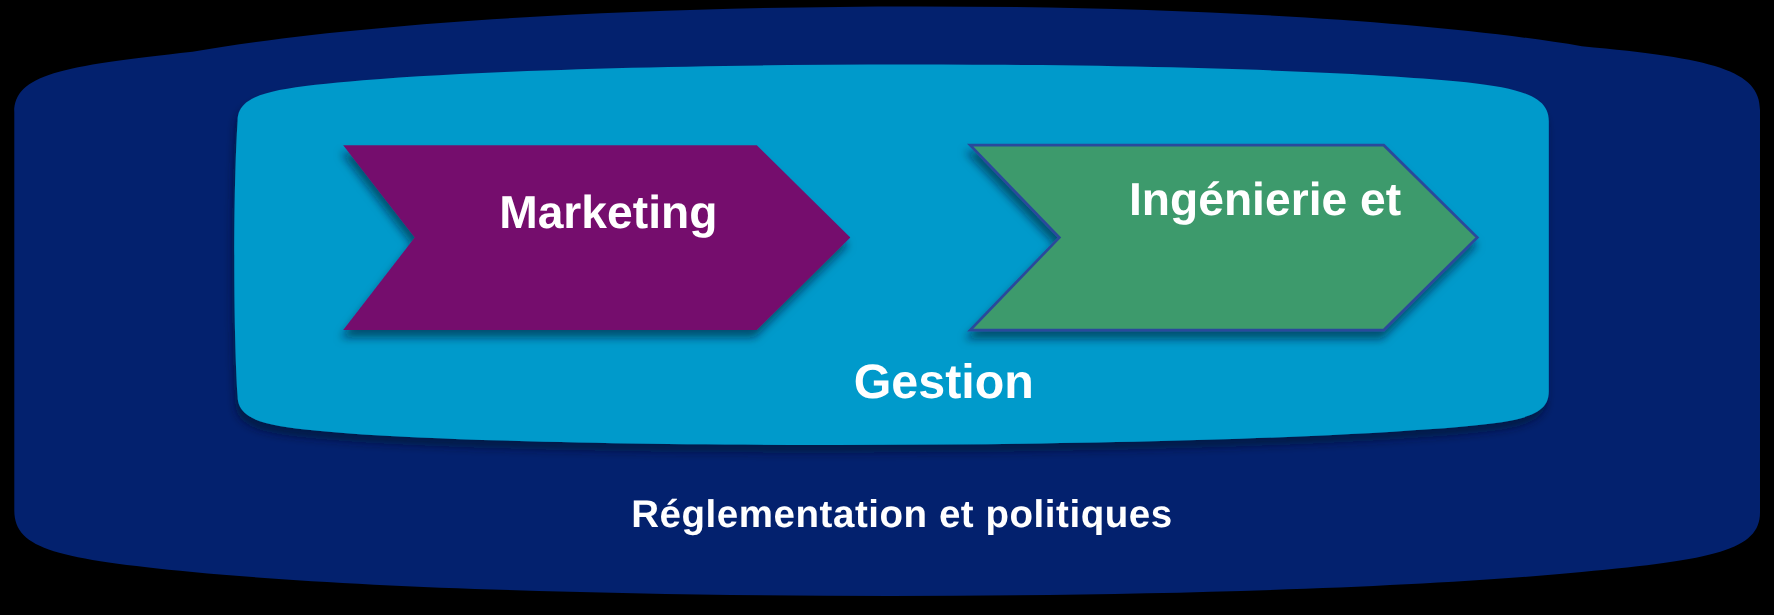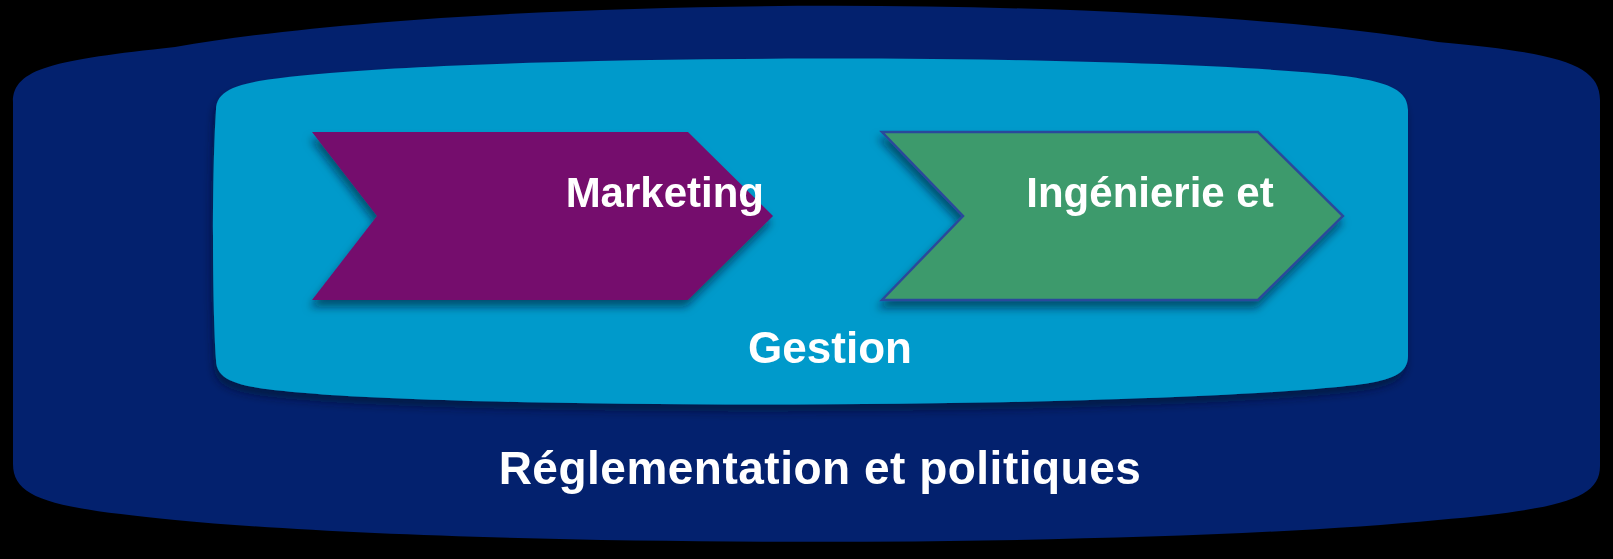--- a/index.html
+++ b/index.html
@@ -32,24 +32,24 @@
   .label {
     position: absolute;
     color: var(--text);
     font-weight: 700;
     text-align: center;
     white-space: nowrap;
     -webkit-font-smoothing: antialiased;
   }
   .label .line { display: block; }
 
-  .label-arrow-1 { left: 394px; top: 166px; width: 370px; font-size: 42px; line-height: 53px; text-align: right; }
-  .label-arrow-2 { left: 965px; top: 166px; width: 370px; font-size: 42px; line-height: 53px; }
-  .label-inner   { left: 650px; top: 323px; width: 360px; font-size: 44px; line-height: 50px; }
-  .label-outer   { left: 420px; top: 441px; width: 800px; font-size: 46px; line-height: 54px; letter-spacing: 0.5px; }
+  .label-arrow-1 { left: 368px; top: 166px; width: 370px; font-size: 42px; line-height: 53px; }
+  .label-arrow-2 { left: 965px; top: 154px; width: 370px; font-size: 42px; line-height: 53px; }
+  .label-inner   { left: 678px; top: 323px; width: 360px; font-size: 44px; line-height: 50px; }
+  .label-outer   { left: 420px; top: 441px; width: 800px; font-size: 35px; line-height: 54px; letter-spacing: 0.5px; }
 </style>
 </head>
 <body>
 
 <div class="stage">
 
   <svg viewBox="0 0 1613 559">
     <defs>
       <filter id="dropshadow" x="-15%" y="-15%" width="130%" height="140%">
         <feDropShadow class="ds" dx="-2" dy="7" stdDeviation="4" flood-opacity="0.55"></feDropShadow>

